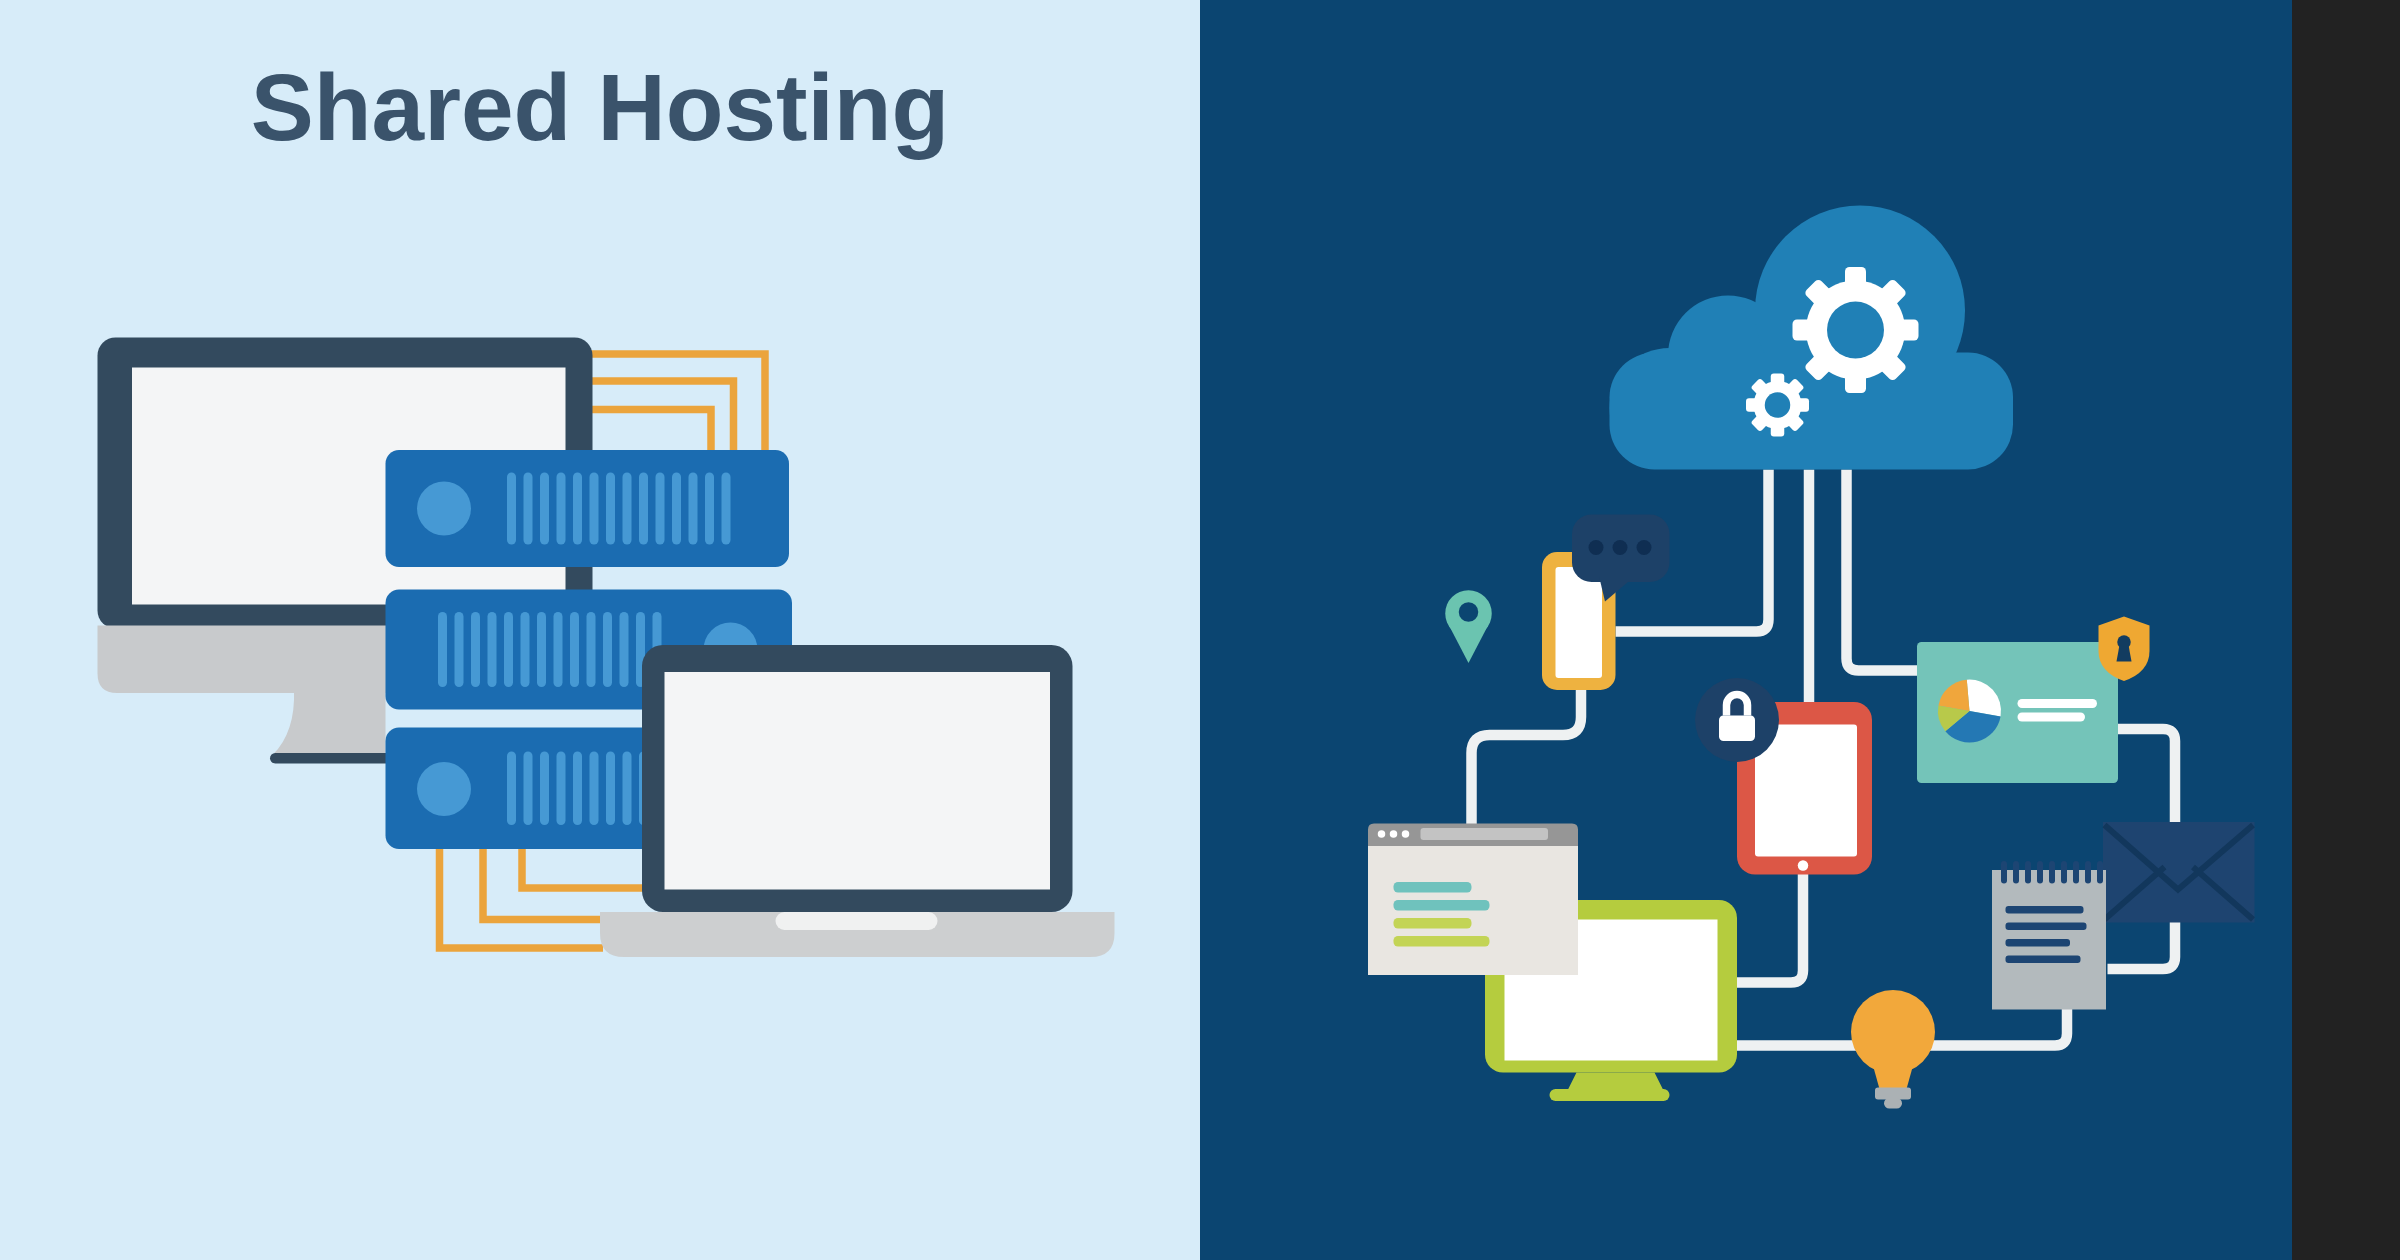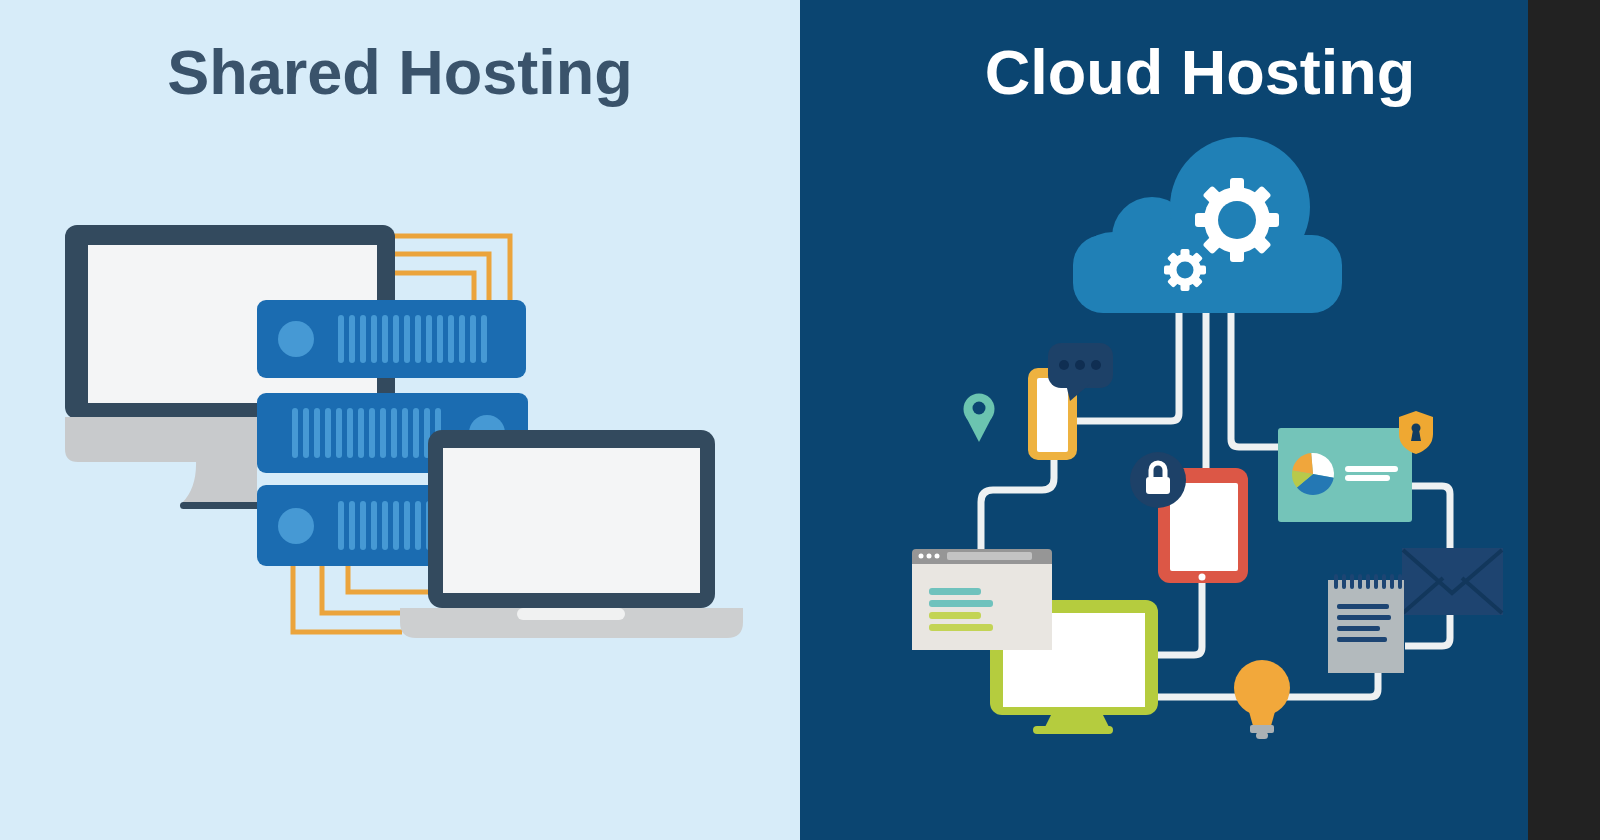--- a/index.html
+++ b/index.html
@@ -111,21 +111,20 @@
       <g>
         <rect x="428" y="430" width="287" height="178" rx="14" fill="#334a5e"></rect>
         <rect x="443" y="448" width="257" height="145" fill="#f4f5f6"></rect>
         <path d="M400,608 H743 V622 Q743,638 727,638 H416 Q400,638 400,622 Z" fill="#cdcfd0"></path>
         <rect x="517" y="608" width="108" height="12" rx="6" fill="#f0f1f1"></rect>
       </g>
     </svg>
   </section>
 
   <section class="panel right">
-    <h1>Cloud Hosting</h1>
 
     <svg class="illustration" viewBox="0 0 800 840" aria-hidden="true">
 
       <g stroke="#eef1f2" stroke-width="7" fill="none">
         <path d="M379,313 V413 Q379,421 371,421 H277"></path>
         <path d="M406,313 V470"></path>
         <path d="M431,313 V439 Q431,447 439,447 H480"></path>
         <path d="M254,460 V478 Q254,490 242,490 H193 Q181,490 181,502 V550"></path>
         <path d="M402,578 V647 Q402,655 394,655 H358"></path>
         <path d="M358,697 H570 Q578,697 578,689 V672"></path>

